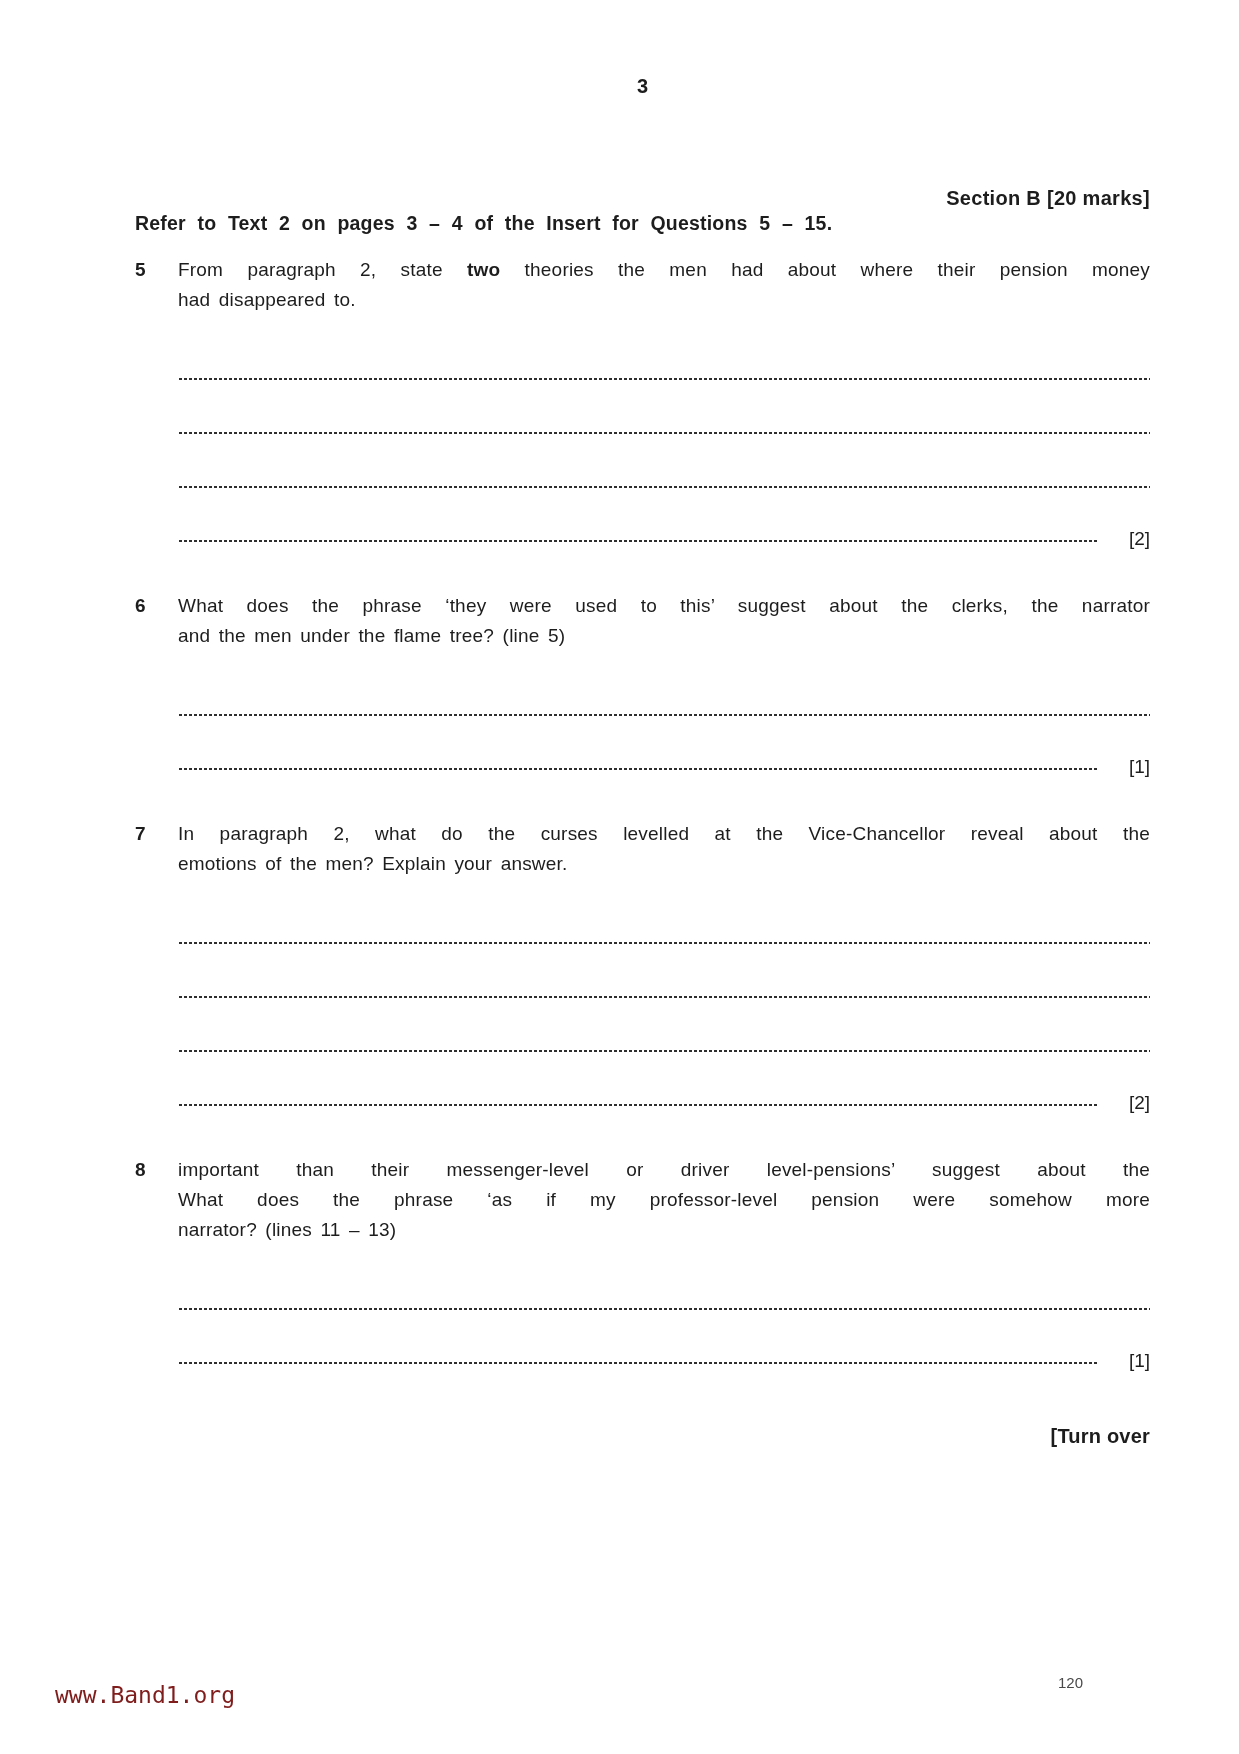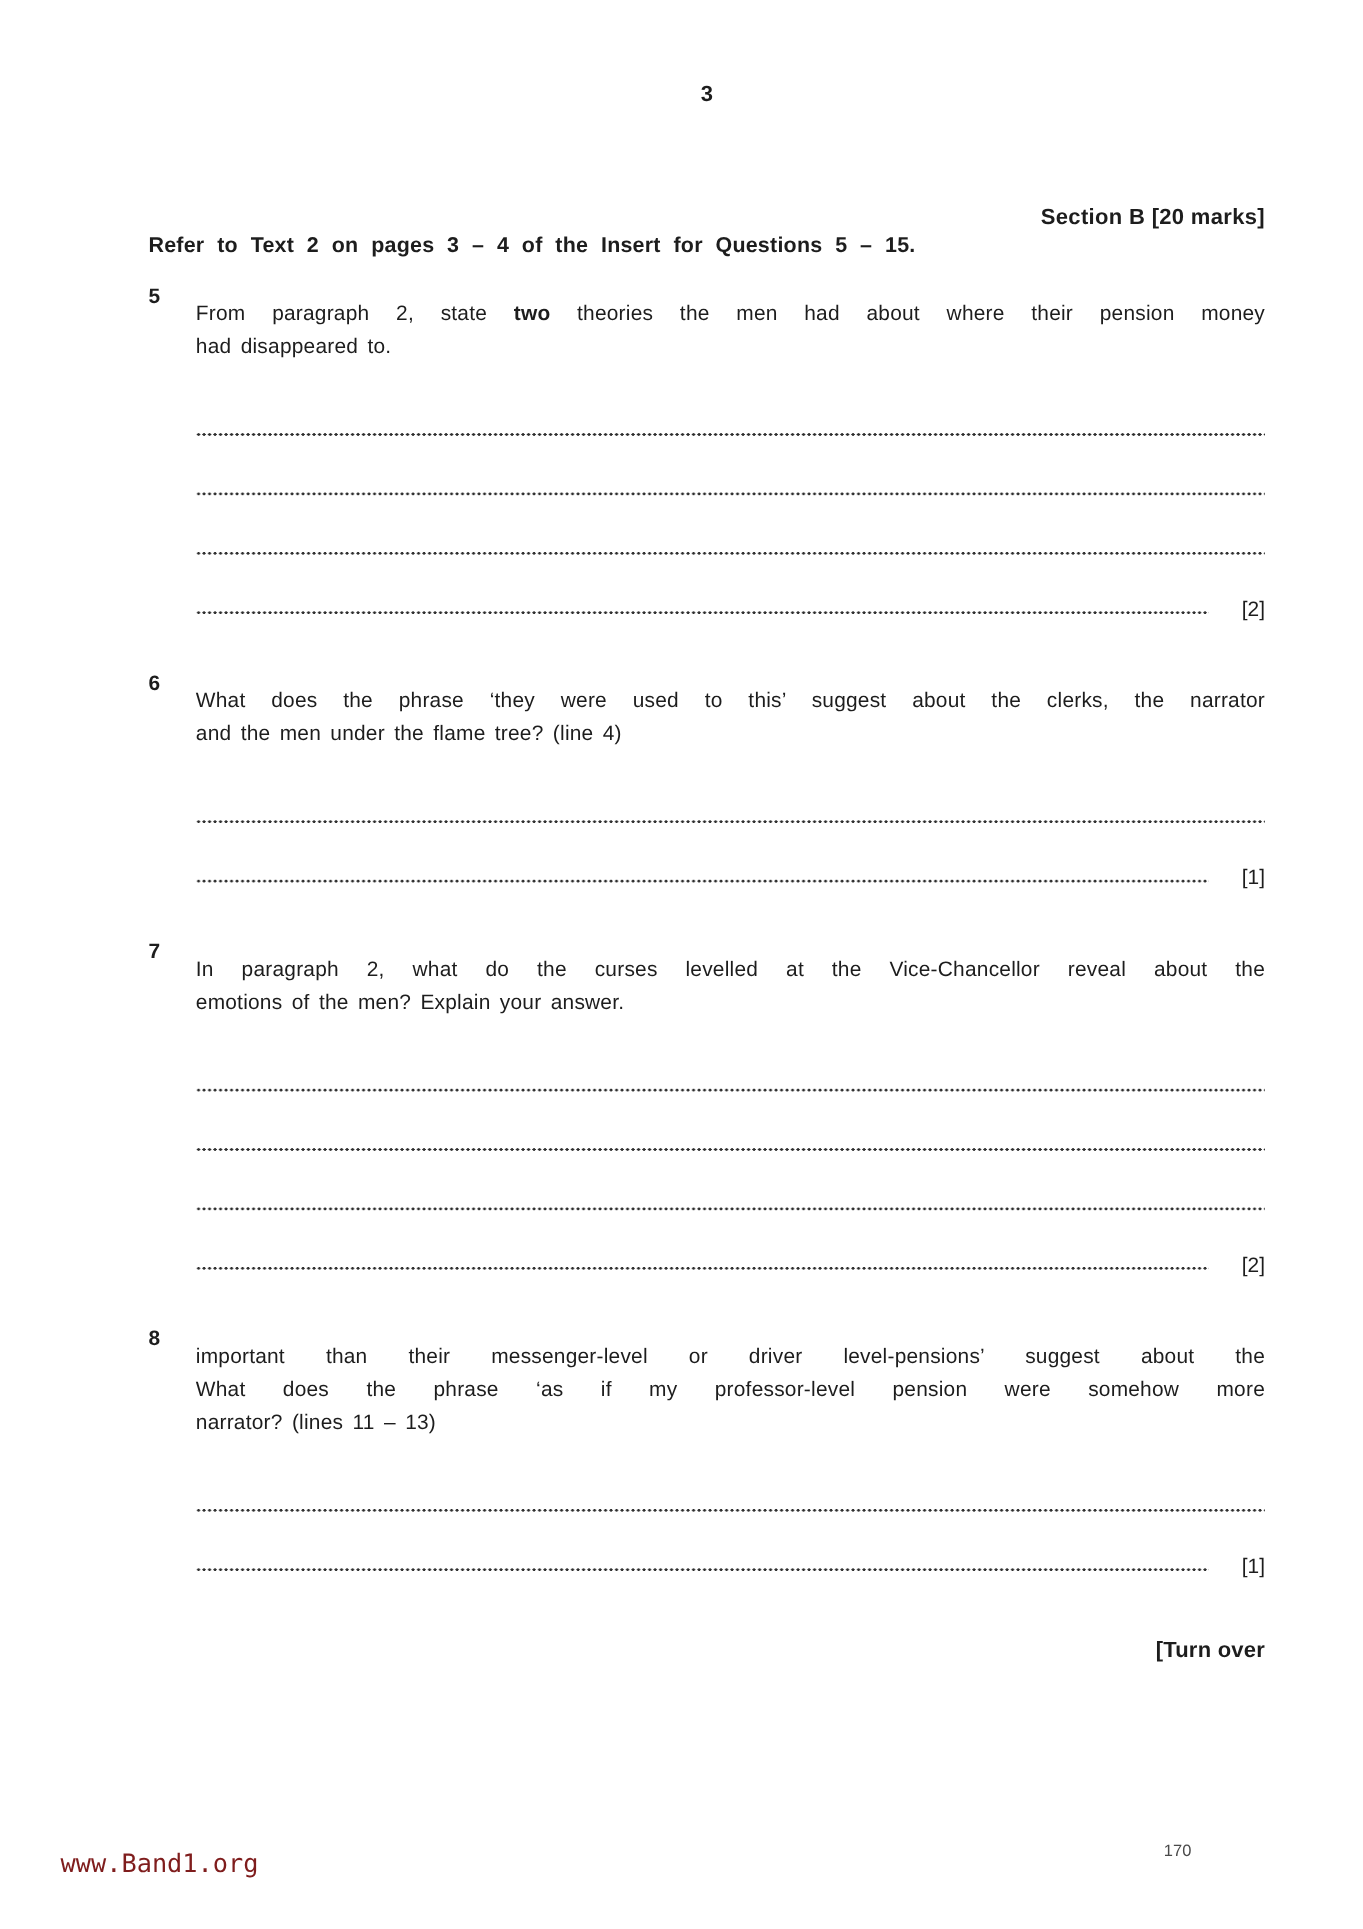--- a/index.html
+++ b/index.html
@@ -49,21 +49,21 @@
   .question.first {
     margin-top: 20px;
   }
   .qnum {
     width: 43px;
     flex: 0 0 43px;
     font-weight: bold;
     font-size: 19px;
     line-height: 30px;
   }
-  .qbody { flex: 1; margin-top: 16px; }
+  .qbody { flex: 1; }
   .qtext {
     font-size: 19px;
     line-height: 30px;
     word-spacing: 3px;
     letter-spacing: 0.2px;
   }
   .qline.just {
     text-align: justify;
     text-align-last: justify;
     -moz-text-align-last: justify;
@@ -148,21 +148,21 @@
               </div>
             </div>
     </div>
   </div>
 
   <div class="question">
     <div class="qnum">6</div>
     <div class="qbody">
       <div class="qtext">
               <div class="qline just"><span>What does the phrase ‘they were used to this’ suggest about the clerks, the narrator</span></div>
-              <div class="qline"><span>and the men under the flame tree? (line 4)</span></div>
+              <div class="qline"><span>and the men under the flame tree? (line 5)</span></div>
             </div>
       <div class="answers">
               <div class="answer-line">
                 <div class="dots"></div>
               </div>
               <div class="answer-line">
                 <div class="dots"></div>
                 <span class="mark">[1]</span>
               </div>
             </div>
@@ -212,14 +212,14 @@
               </div>
             </div>
     </div>
   </div>
 </div>
 
     <div class="turn-over">[Turn over</div>
   </div>
 
   <div class="footer-url">www.Band1.org</div>
-  <div class="footer-code">170</div>
+  <div class="footer-code">120</div>
 </div>
 
 </body></html>

